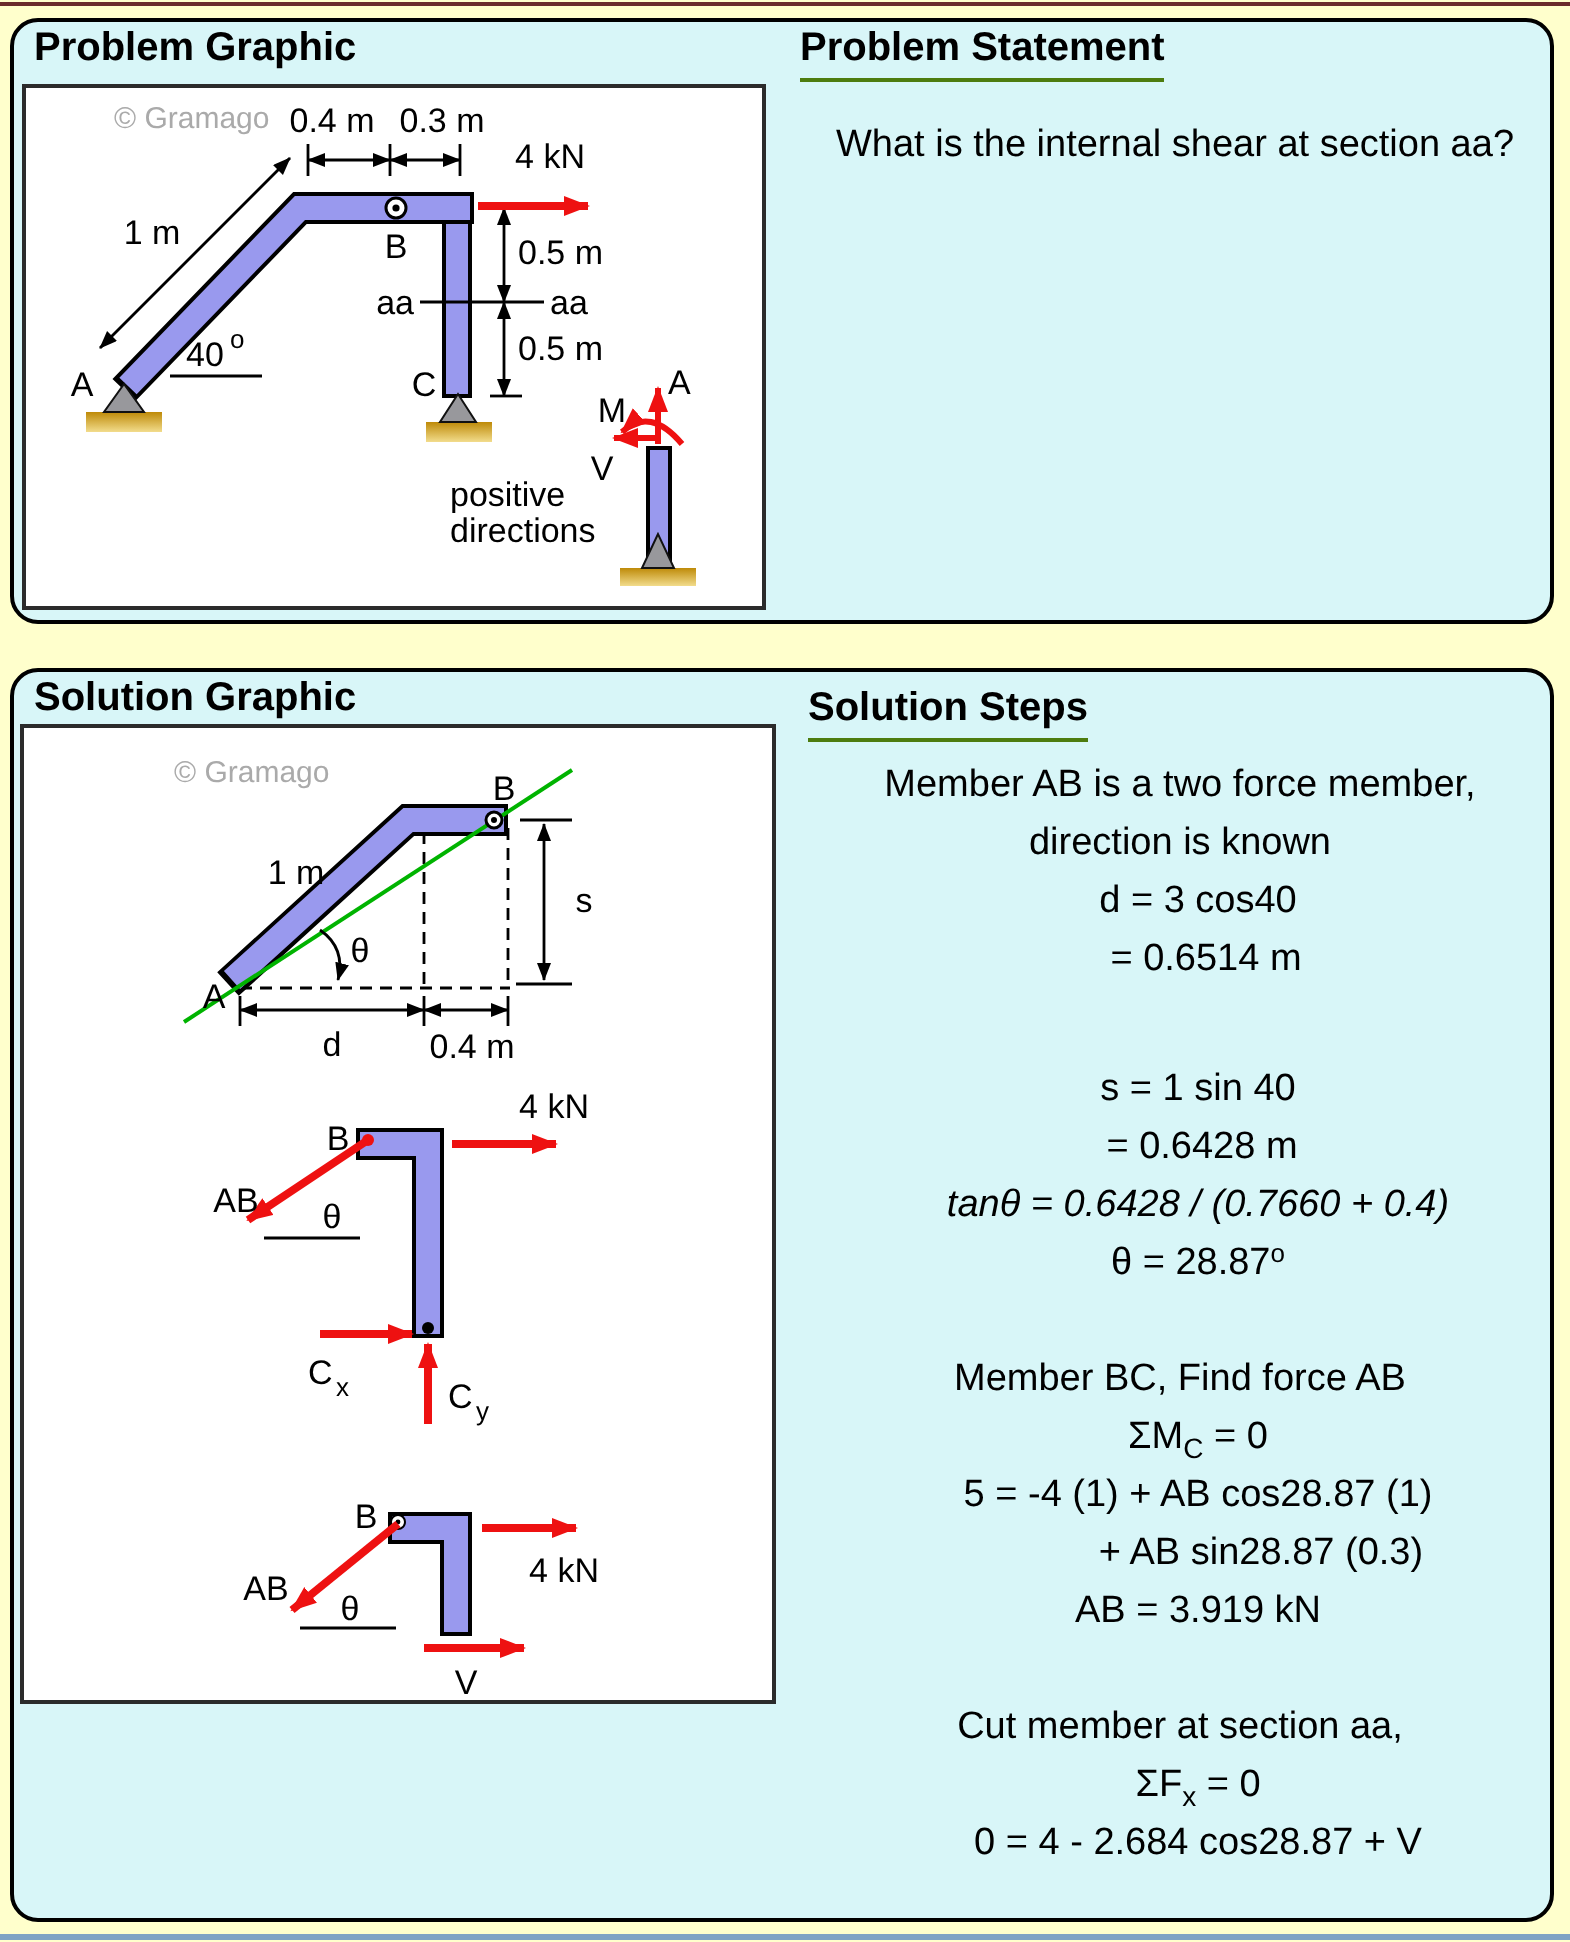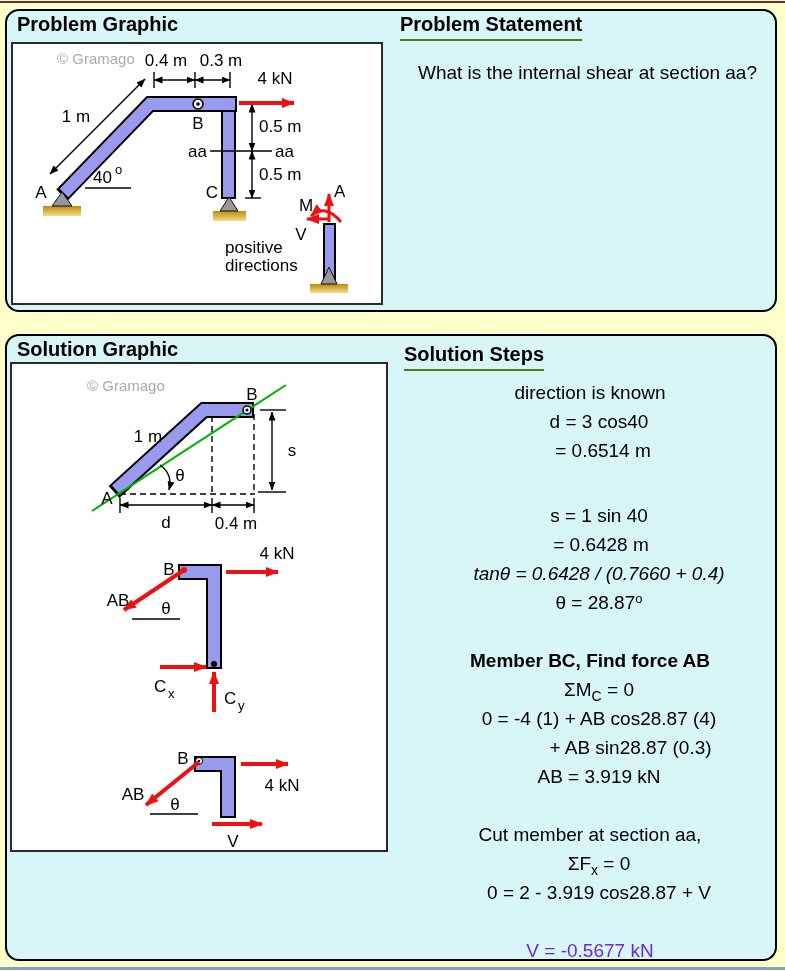--- a/index.html
+++ b/index.html
@@ -130,37 +130,38 @@
 
   <div class="panel" style="left:5px;top:334px;width:772px;height:627px;"></div>
 
   <div class="abs h-title" style="left:404px;top:343px;">
     <span class="underlined">Solution Steps</span>
   </div>
 
   <div class="abs h-title" style="left:17px;top:338px;">Solution Graphic</div>
 
   <div class="abs steps" style="left:404px;top:378px;width:372px;">
+      <div class="step-line" style="padding-left: 0px;"><span>Member AB is a two force member,</span></div>
       <div class="step-line" style="padding-left: 0px;"><span>direction is known</span></div>
       <div class="step-line" style="padding-left: 18px;"><span>d = 3 cos40</span></div>
       <div class="step-line" style="padding-left: 26px;"><span>= 0.6514 m</span></div>
       <div class="step-line" style="padding-left: 18px; margin-top: 36px;"><span>s = 1 sin 40</span></div>
       <div class="step-line" style="padding-left: 22px;"><span>= 0.6428 m</span></div>
       <div class="step-line" style="padding-left: 18px; font-style: italic;"><span>tanθ = 0.6428 / (0.7660 + 0.4)</span></div>
       <div class="step-line" style="padding-left: 18px;"><span>θ = 28.87</span><span class="sup">o</span></div>
       <div class="step-line blank"></div>
-      <div class="step-line" style="padding-left: 0px; font-weight: bold;"><span>Member BC, Find force AB</span></div>
+      <div class="step-line" style="padding-left: 0px;"><span>Member BC, Find force AB</span></div>
       <div class="step-line" style="padding-left: 18px;"><span>ΣM</span><span class="sub">C</span><span> = 0</span></div>
-      <div class="step-line" style="padding-left: 18px;"><span>0 = -4 (1) + AB cos28.87 (4)</span></div>
+      <div class="step-line" style="padding-left: 18px;"><span>5 = -4 (1) + AB cos28.87 (1)</span></div>
       <div class="step-line" style="padding-left: 81px;"><span>+ AB sin28.87 (0.3)</span></div>
       <div class="step-line" style="padding-left: 18px;"><span>AB = 3.919 kN</span></div>
       <div class="step-line blank"></div>
       <div class="step-line" style="padding-left: 0px;"><span>Cut member at section aa,</span></div>
       <div class="step-line" style="padding-left: 18px;"><span>ΣF</span><span class="sub">x</span><span> = 0</span></div>
-      <div class="step-line" style="padding-left: 18px;"><span>0 = 2 - 3.919 cos28.87 + V</span></div>
+      <div class="step-line" style="padding-left: 18px;"><span>0 = 4 - 2.684 cos28.87 + V</span></div>
       <div class="step-line blank"></div>
       <div class="step-line" style="padding-left: 0px; color: #6d28d9;"><span>V = -0.5677 kN</span></div>
     </div>
 
   <div class="whitebox" style="left:10px;top:362px;width:378px;height:490px;">
     <svg width="374" height="486" viewBox="0 0 374 486">
       <defs>
         <marker id="s2ba" markerUnits="userSpaceOnUse" markerWidth="10" markerHeight="8" refX="8.5" refY="3.5" orient="auto-start-reverse">
           <path d="M0,0 L9,3.5 L0,7 Z" fill="#000"></path>
         </marker>

